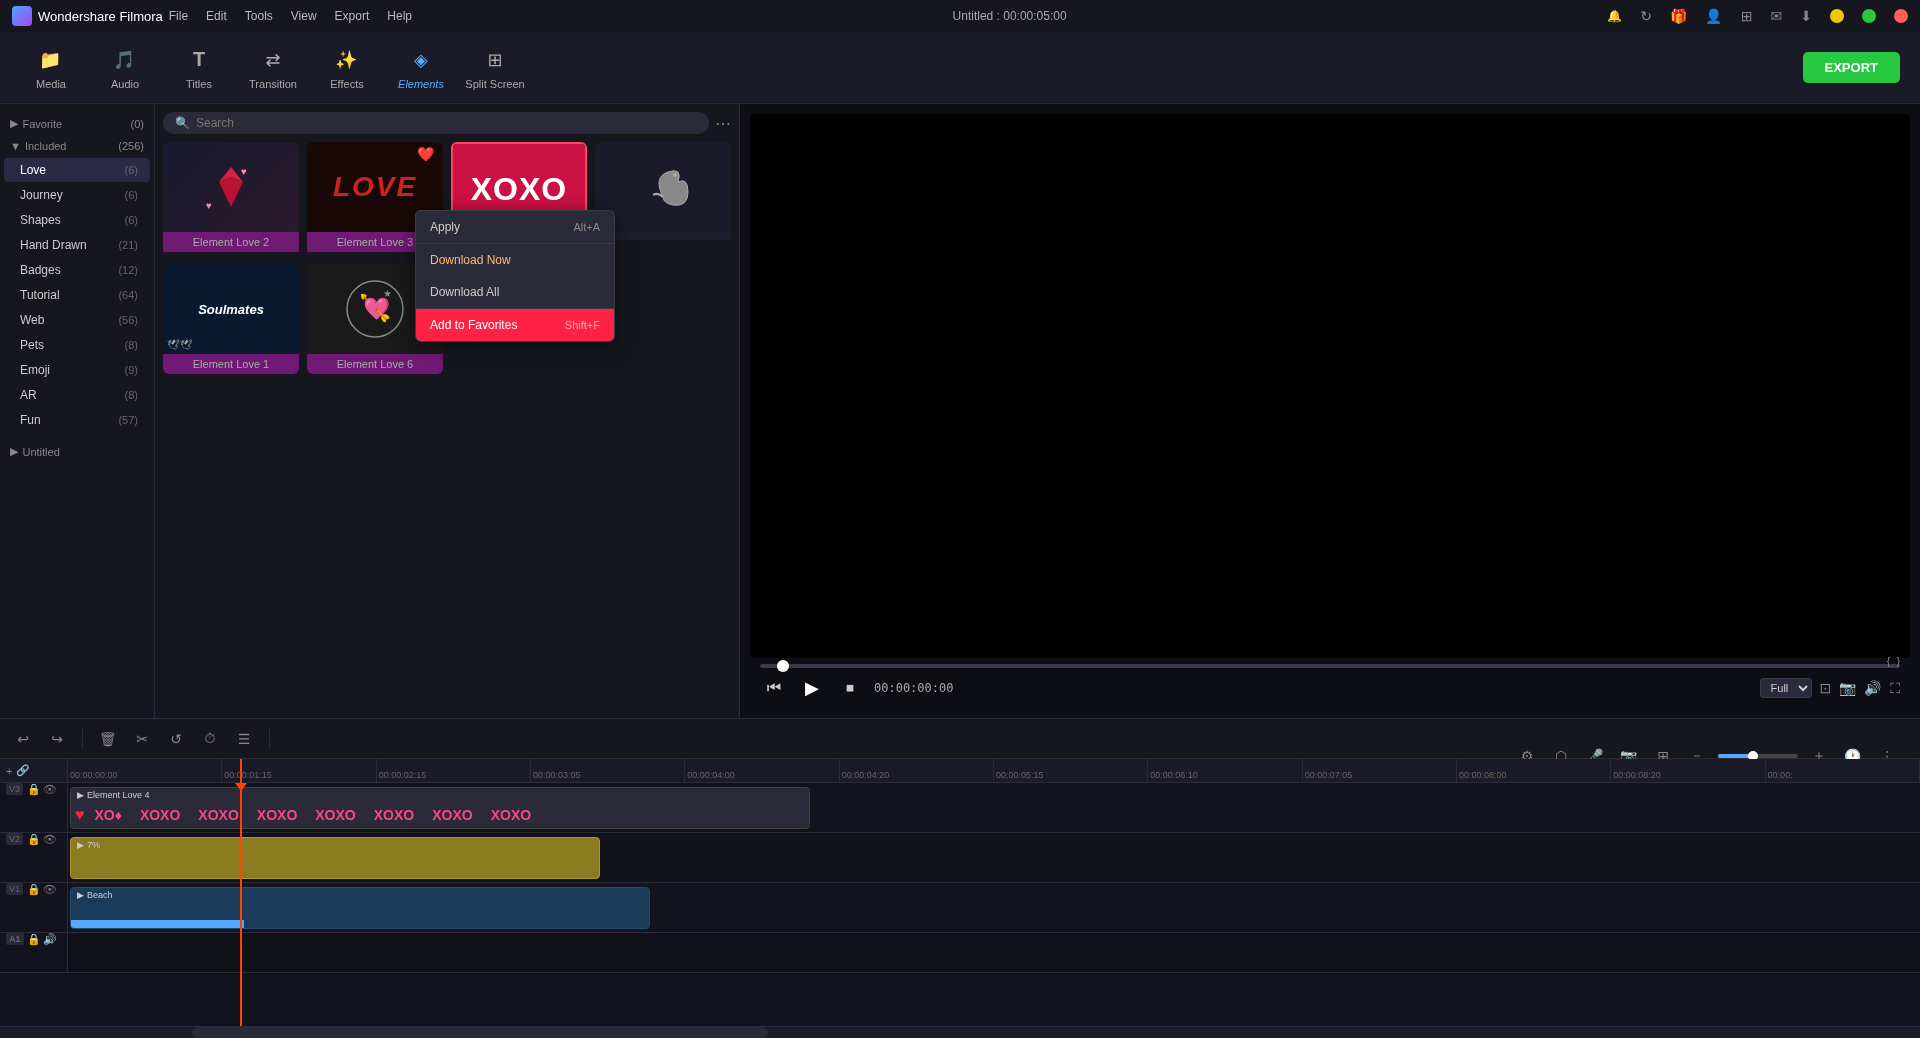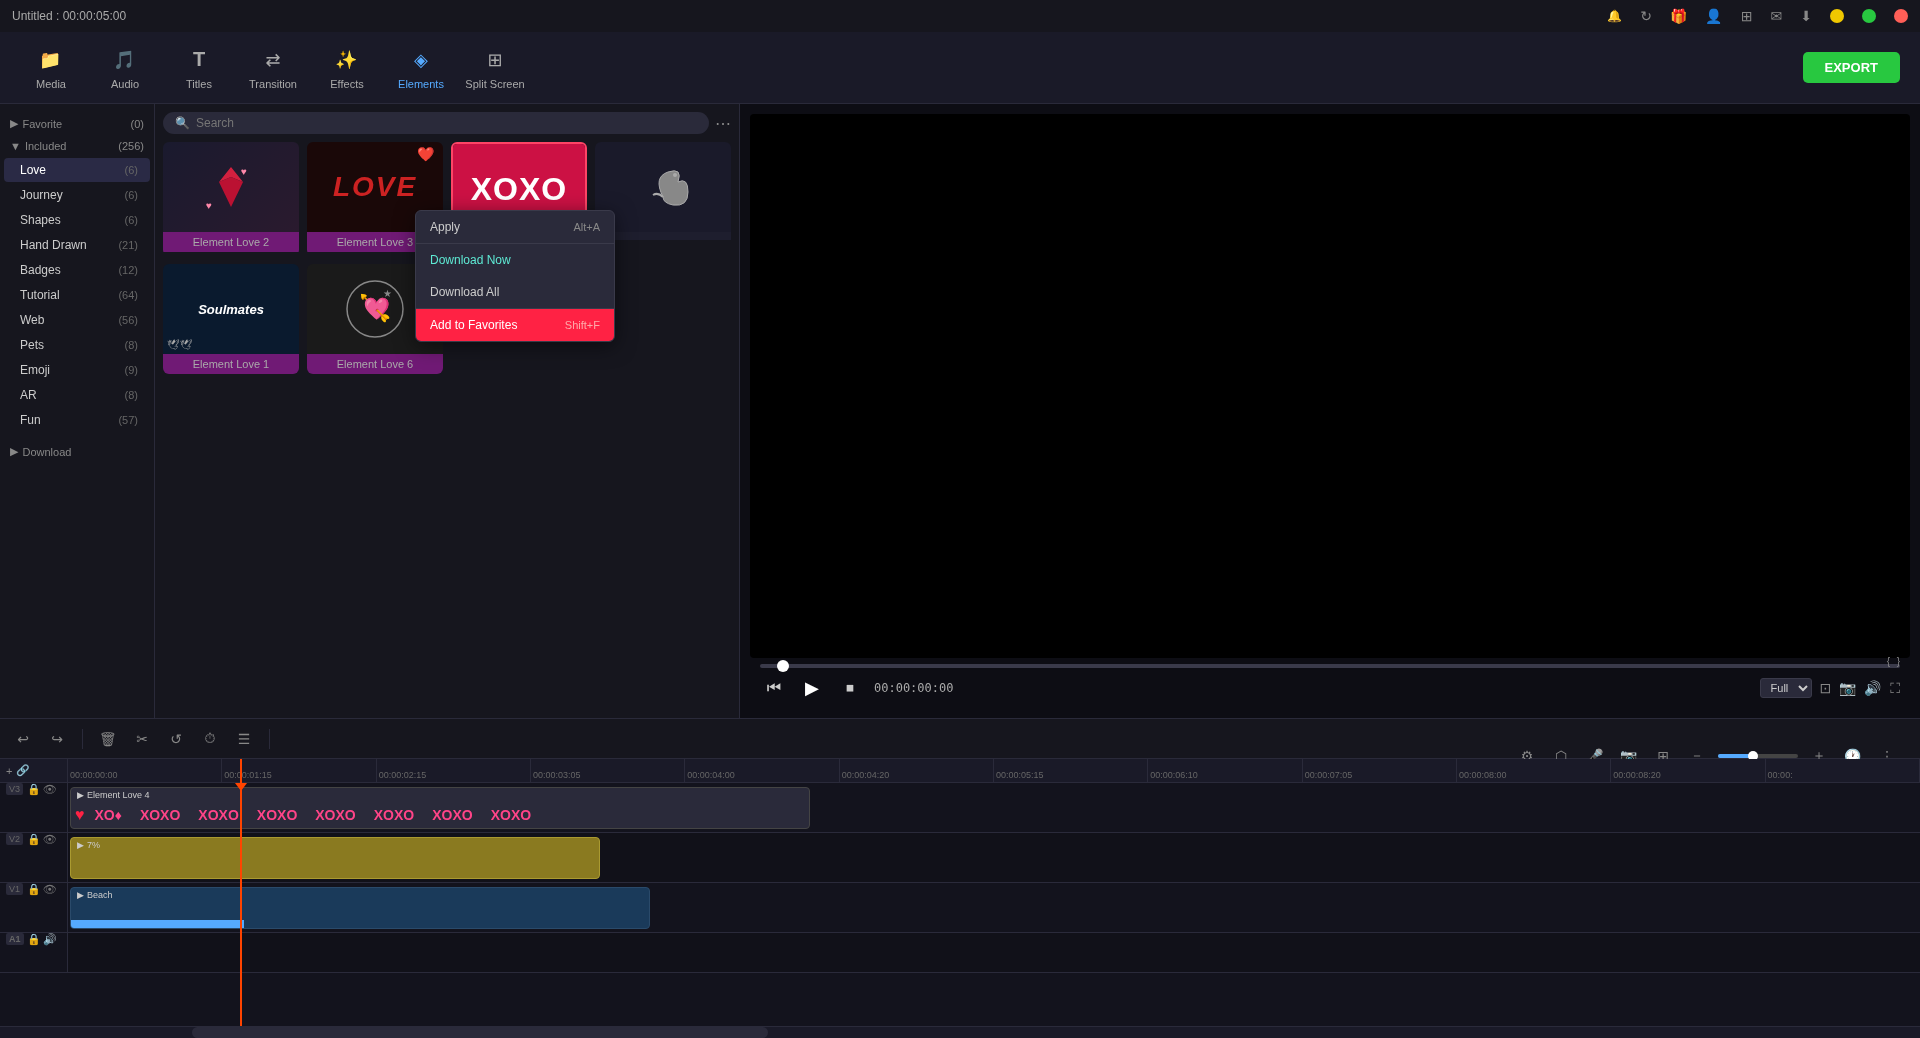--- a/index.html
+++ b/index.html
@@ -225,21 +225,21 @@
       padding: 9px 14px;
       cursor: pointer;
       font-size: 12px;
     }
     .ctx-item .shortcut { color: #888; font-size: 11px; }
     .ctx-divider { height: 1px; background: #3a3a4a; }
     .ctx-item.highlighted {
       background: #ff2244;
       color: #fff;
     }
-    .ctx-item.dimmed { color: #5eead4; }
+    .ctx-item.dimmed { color: #fdba74; }
 
     
     #preview-area {
       flex: 1;
       background: #0d0d14;
       display: flex;
       flex-direction: column;
       align-items: center;
       justify-content: flex-start;
       padding: 10px;
@@ -540,20 +540,32 @@
       color: #666;
       background: #2a2a3a;
       padding: 1px 3px;
       border-radius: 2px;
     }
   </style>
 </head>
 <body>
 
 <div id="titlebar">
+  <div class="app-name">
+    <div class="app-icon"></div>
+    <span>Wondershare Filmora</span>
+    <div class="menu-items">
+      <span>File</span>
+      <span>Edit</span>
+      <span>Tools</span>
+      <span>View</span>
+      <span>Export</span>
+      <span>Help</span>
+    </div>
+  </div>
   <div class="title-center">Untitled : 00:00:05:00</div>
   <div id="sys-controls">
     <span class="sys-icon notif-icon">🔔</span>
     <span class="sys-icon">↻</span>
     <span class="sys-icon">🎁</span>
     <span class="sys-icon">👤</span>
     <span class="sys-icon">⊞</span>
     <span class="sys-icon">✉</span>
     <span class="sys-icon">⬇</span>
     <span class="win-btn win-min"></span>
@@ -578,21 +590,21 @@
   <div class="tool-item">
     <div class="tool-icon">⇄</div>
     <span>Transition</span>
   </div>
   <div class="tool-item">
     <div class="tool-icon">✨</div>
     <span>Effects</span>
   </div>
   <div class="tool-item active">
     <div class="tool-icon" style="color:#5af;">◈</div>
-    <span style="color:#5af;">Elements</span>
+    <span style="color:#5af;font-style:italic;">Elements</span>
   </div>
   <div class="tool-item">
     <div class="tool-icon">⊞</div>
     <span>Split Screen</span>
   </div>
   <button class="export-btn">EXPORT</button>
 </div>
 
 <div id="main-area">
 
@@ -648,21 +660,21 @@
       <div class="sidebar-item">
         <span class="sidebar-item-name">AR</span>
         <span class="sidebar-item-count">(8)</span>
       </div>
       <div class="sidebar-item">
         <span class="sidebar-item-name">Fun</span>
         <span class="sidebar-item-count">(57)</span>
       </div>
       <div class="sidebar-section-header" style="margin-top:8px;">
         <span>▶</span>
-        <span>Download</span>
+        <span>Untitled</span>
       </div>
     </div>
 
     <div id="elements-area" style="position:relative;">
       <div id="search-bar">
         <div class="search-input-wrap">
           <span style="color:#888;">🔍</span>
           <input class="search-input" type="text" placeholder="Search" style="">
         </div>
         <span class="grid-icon">⋯</span>

